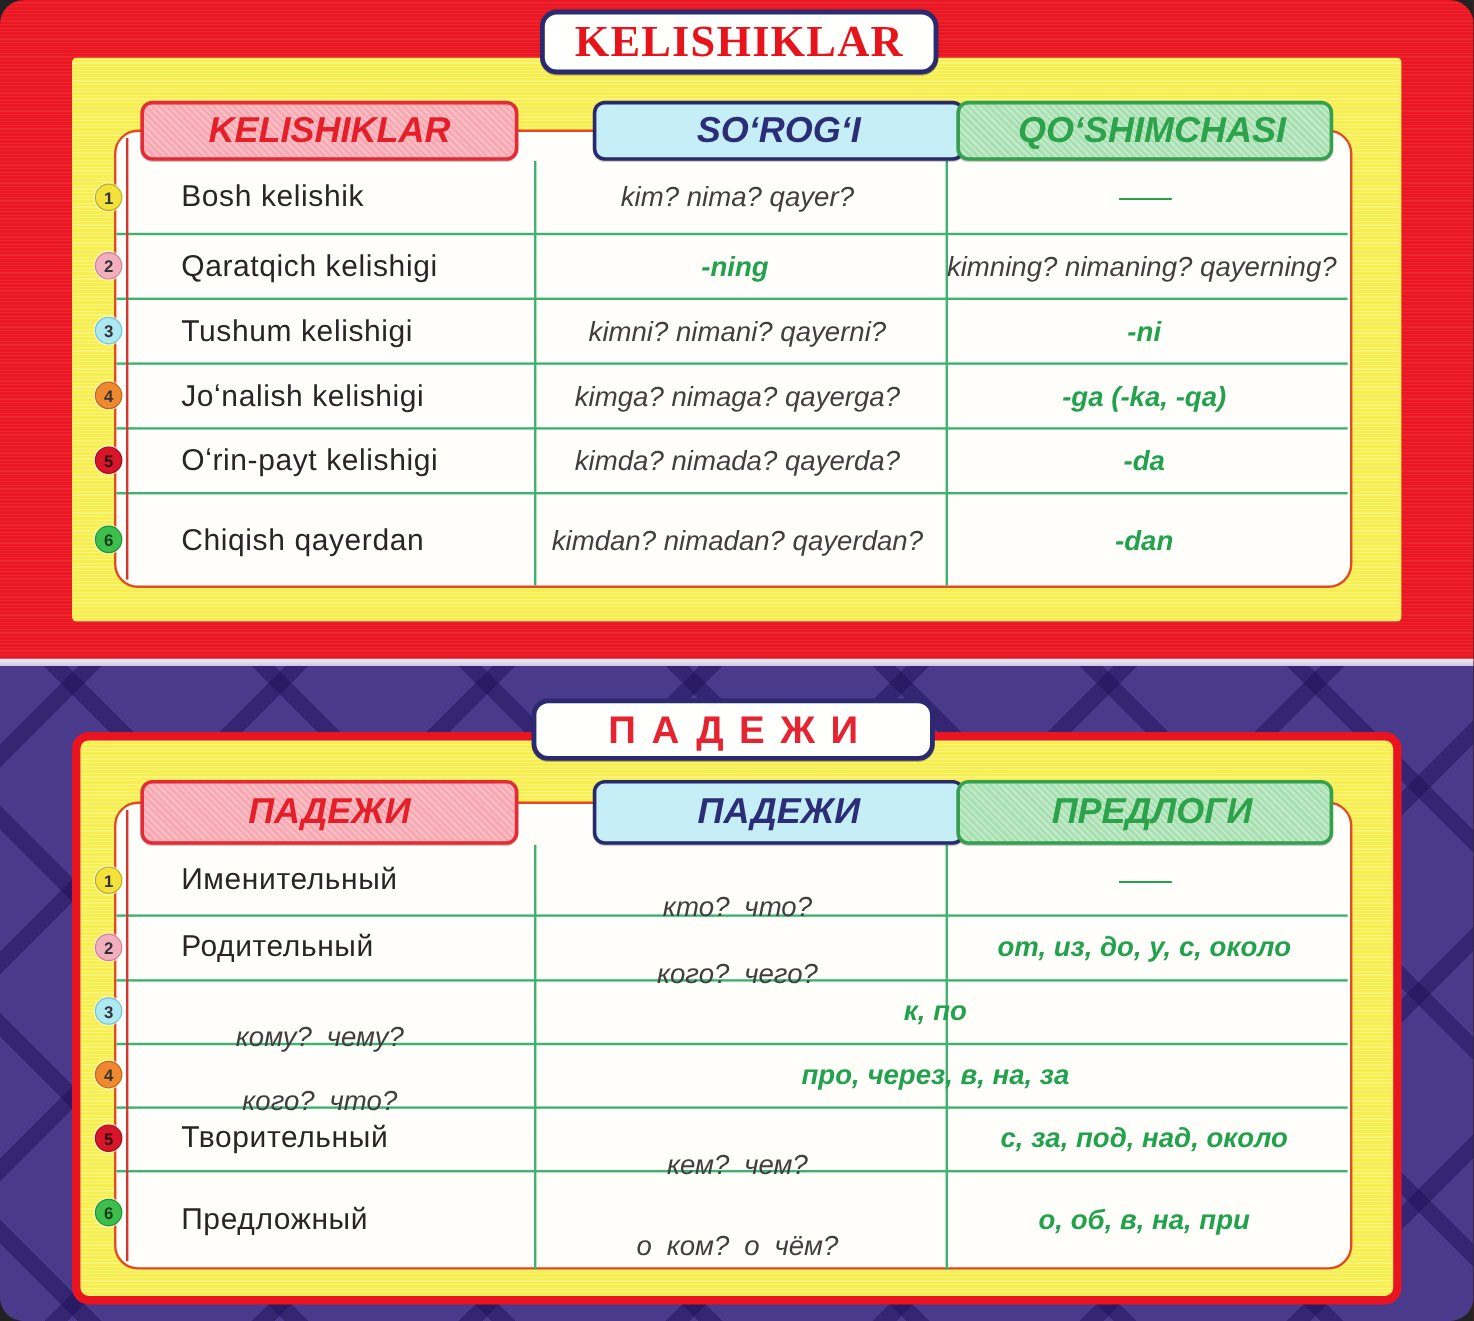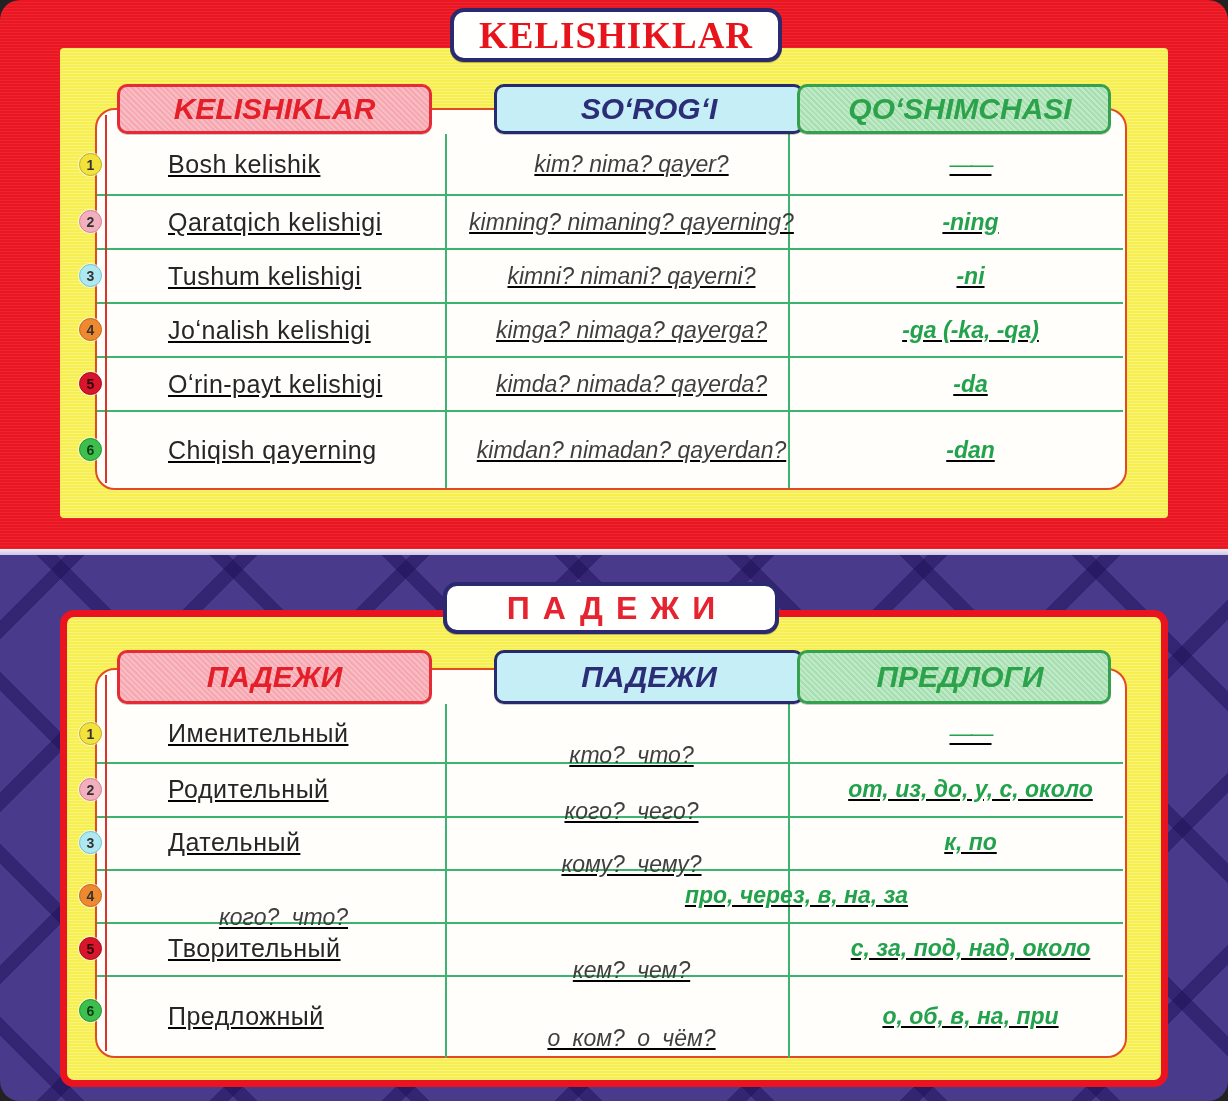--- a/index.html
+++ b/index.html
@@ -82,21 +82,21 @@
 
   
   .hline { position:absolute; left:97px; width:1026px; height:2px; background:#3db370; z-index:2; }
   .vline { position:absolute; width:2px; background:#3db370; z-index:2; }
   .vline.v1 { left:445px; }
   .vline.v2 { left:788px; }
   .top-lines .vline { top:134px; height:354px; }
   .bottom-lines .vline { top:704px; height:354px; }
 
   
-  .row { position:absolute; left:113px; width:1026px; display:flex; align-items:center; z-index:2;text-decoration:underline; }
+  .row { position:absolute; left:96px; width:1026px; display:flex; align-items:center; z-index:2; }
   .cell { display:flex; align-items:center; }
   .cell.name { width:348px; padding-left:55px; font-size:25px; color:#262626; letter-spacing:.5px; }
   .cell.q    { width:341px; justify-content:center; font-style:italic; font-size:23px; color:#3f3f3f; }
   .cell.s    { flex:1; justify-content:center; font-style:italic; font-weight:700; font-size:23px; color:#23a24e; }
   .bottom-rows .cell.q { word-spacing:6px;margin-top:44px; }
   .cell.s.dashline { letter-spacing:-2px; font-weight:400; }
 
   
   .circle {
     position:absolute; left:79px; width:23px; height:23px; border-radius:50%;
@@ -149,40 +149,40 @@
   </div>
 
   <div class="top-rows">
     <div class="row" style="top:134px;height:60px">
       <div class="cell name">Bosh kelishik</div>
       <div class="cell q">kim? nima? qayer?</div>
       <div class="cell s dashline">——</div>
     </div>
     <div class="row" style="top:196px;height:52px">
       <div class="cell name">Qaratqich kelishigi</div>
+      <div class="cell s">-ning</div>
       <div class="cell q">kimning? nimaning? qayerning?</div>
-      <div class="cell s">-ning</div>
     </div>
     <div class="row" style="top:250px;height:52px">
       <div class="cell name">Tushum kelishigi</div>
       <div class="cell q">kimni? nimani? qayerni?</div>
       <div class="cell s">-ni</div>
     </div>
     <div class="row" style="top:304px;height:52px">
       <div class="cell name">Joʻnalish kelishigi</div>
       <div class="cell q">kimga? nimaga? qayerga?</div>
       <div class="cell s">-ga (-ka, -qa)</div>
     </div>
     <div class="row" style="top:358px;height:52px">
       <div class="cell name">Oʻrin-payt kelishigi</div>
       <div class="cell q">kimda? nimada? qayerda?</div>
       <div class="cell s">-da</div>
     </div>
     <div class="row" style="top:412px;height:76px">
-      <div class="cell name">Chiqish qayerning</div>
+      <div class="cell name">Chiqish qayerdan</div>
       <div class="cell q">kimdan? nimadan? qayerdan?</div>
       <div class="cell s">-dan</div>
     </div>
   </div>
 
   <div>
     <div class="circle n1" style="top:153px">1</div>
     <div class="circle n2" style="top:210px">2</div>
     <div class="circle n3" style="top:264px">3</div>
     <div class="circle n4" style="top:318px">4</div>
@@ -224,21 +224,20 @@
       <div class="cell name">Именительный</div>
       <div class="cell q">кто? что?</div>
       <div class="cell s dashline">——</div>
     </div>
     <div class="row" style="top:762px;height:54px">
       <div class="cell name">Родительный</div>
       <div class="cell q">кого? чего?</div>
       <div class="cell s">от, из, до, у, с, около</div>
     </div>
     <div class="row" style="top:816px;height:53px">
-      <div class="cell name">Дательный</div>
       <div class="cell q">кому? чему?</div>
       <div class="cell s">к, по</div>
     </div>
     <div class="row" style="top:869px;height:53px">
       <div class="cell q">кого? что?</div>
       <div class="cell s">про, через, в, на, за</div>
     </div>
     <div class="row" style="top:922px;height:53px">
       <div class="cell name">Творительный</div>
       <div class="cell q">кем? чем?</div>

